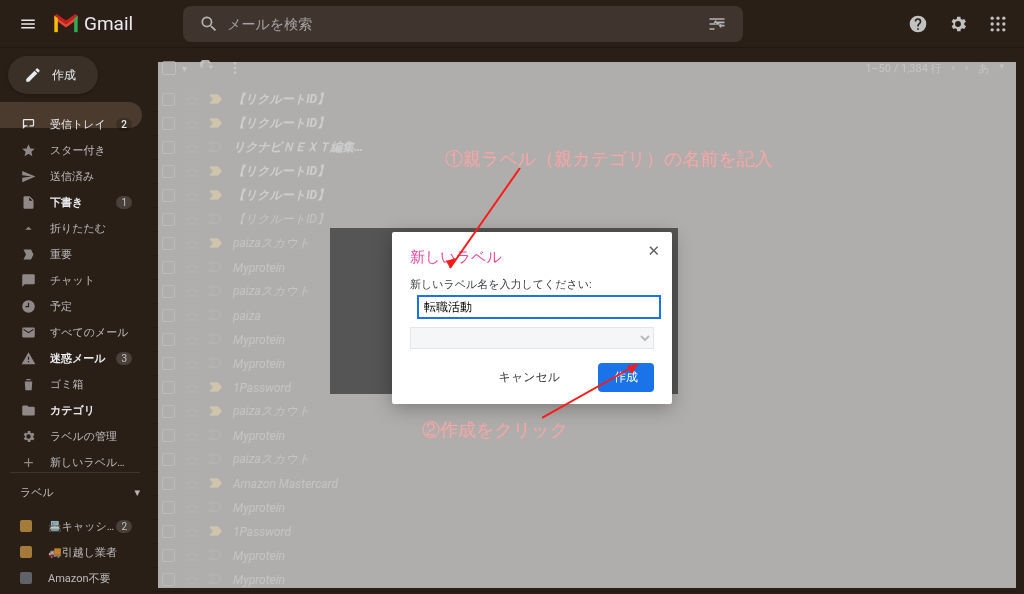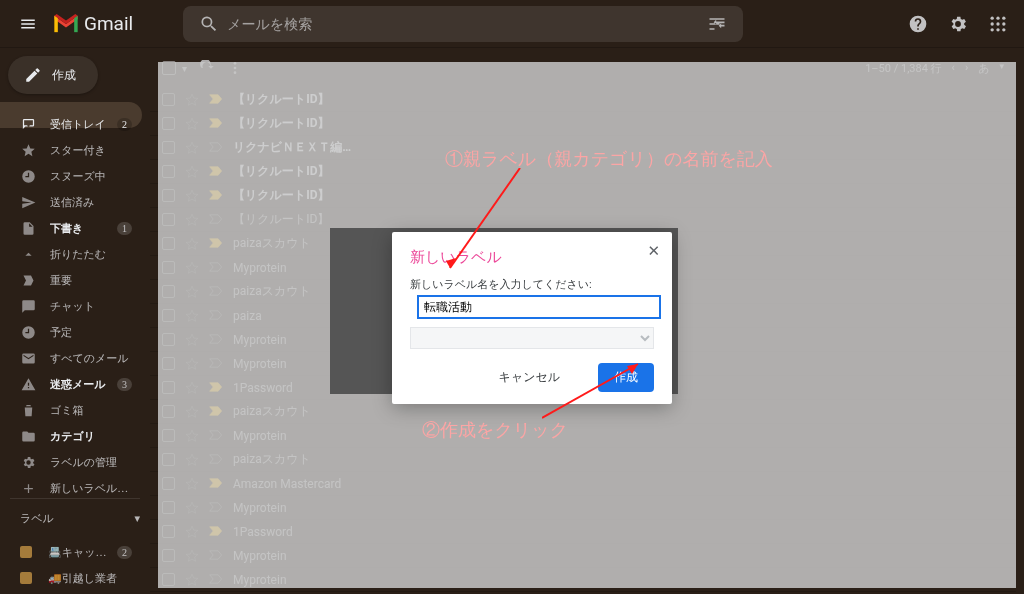--- a/index.html
+++ b/index.html
@@ -20,40 +20,40 @@
 .hdr-btn { width: 36px; height: 36px; display: flex; align-items: center; justify-content: center; cursor: pointer; border-radius: 50%; opacity: 0.8; }
 
 
 .body-row { display: flex; height: calc(594px - 48px); }
 
 
 .sidebar { width: 150px; background: #2a1f17; padding-top: 8px; overflow-y: auto; font-size: 12px; }
 .compose-btn { margin: 0 8px 8px 8px; height: 38px; background: #3a3028; border-radius: 19px; display: flex; align-items: center; padding: 0 16px; cursor: pointer; box-shadow: 0 1px 3px rgba(0,0,0,0.3); width: 90px; }
 .compose-btn svg { width: 18px; height: 18px; }
 .compose-text { margin-left: 10px; color: #e8eaed; font-size: 12px; }
-.nav-item { height: 26px; display: flex; align-items: center; padding: 18px 10px 0 20px; cursor: pointer; border-top-right-radius: 13px; border-bottom-right-radius: 13px; margin-right: 8px; color: rgba(232,234,237,0.75); position: relative; font-family: Liberation Serif, serif; }
+.nav-item { height: 26px; display: flex; align-items: center; padding: 18px 10px 0 20px; cursor: pointer; border-top-right-radius: 13px; border-bottom-right-radius: 13px; margin-right: 8px; color: rgba(232,234,237,0.75); position: relative; }
 .nav-item.active { background: #4a3b2e; color: #e8eaed; font-weight: 500; }
 .nav-item .ico { width: 16px; height: 16px; margin-right: 14px; opacity: 0.7; display: flex; align-items: center; justify-content: center; }
 .nav-item.active .ico { opacity: 1; }
 .nav-item .lbl { flex: 1; white-space: nowrap; overflow: hidden; text-overflow: ellipsis; font-size: 11px; }
 .nav-item .cnt { font-size: 10px; background: rgba(255,255,255,0.15); padding: 1px 5px; border-radius: 8px; }
 .nav-item.active .cnt { background: rgba(0,0,0,0.2); }
 .nav-item.bold .lbl { font-weight: 600; color: #e8eaed; }
 .nav-divider { height: 1px; background: rgba(255,255,255,0.1); margin: 6px 10px; }
 .nav-section { padding: 6px 10px 4px 20px; font-size: 11px; color: rgba(232,234,237,0.75); display: flex; align-items: center; justify-content: space-between; cursor: pointer; }
 .label-dot { width: 12px; height: 12px; border-radius: 2px; margin-right: 16px; flex-shrink: 0; }
 
 
 .main { flex: 1; background: #2a1f17; display: flex; flex-direction: column; padding: 0 8px 0 0; }
 .toolbar { height: 40px; display: flex; align-items: center; padding: 0 12px; gap: 12px; color: rgba(232,234,237,0.7); }
 .toolbar .chkbox { width: 14px; height: 14px; border: 1.5px solid rgba(232,234,237,0.5); border-radius: 2px; }
 .toolbar .caret { font-size: 10px; margin-left: -6px; }
 .toolbar-right { margin-left: auto; display: flex; align-items: flex-start; gap: 10px; font-size: 11px; }
 .email-list { flex: 1; overflow-y: auto; position: relative; }
-.email-row { height: 24px; display: flex; align-items: center; padding: 0 12px; border-bottom: 1px solid rgba(0,0,0,0.15); cursor: pointer; font-size: 12px; color: rgba(232,234,237,0.7); gap: 10px; }
+.email-row { height: 24px; display: flex; align-items: center; padding: 0 12px; border-bottom: 1px solid rgba(0,0,0,0.15); cursor: pointer; font-size: 12px; color: rgba(232,234,237,0.7); gap: 10px; font-style: italic; }
 .email-row .chkbox { width: 13px; height: 13px; border: 1.5px solid rgba(232,234,237,0.4); border-radius: 2px; flex-shrink: 0; }
 .email-row .star { width: 14px; height: 14px; opacity: 0.4; flex-shrink: 0; }
 .email-row .sender { width: 130px; white-space: nowrap; overflow: hidden; text-overflow: ellipsis; flex-shrink: 0; }
 .email-row.unread .sender { font-weight: 700; color: #e8eaed; }
 .email-row .tag { font-size: 9px; padding: 1px 4px; border-radius: 3px; background: rgba(255,255,255,0.15); }
 .email-row .subject { white-space: nowrap; overflow: hidden; text-overflow: ellipsis; }
 .imp-mark { display: inline-block; }
 .imp-mark svg { width: 14px; height: 10px; }
 
 
@@ -158,28 +158,20 @@
           <span class="ico">
             <svg viewBox="0 0 24 24" width="15" height="15" fill="currentColor">
               <path d="M12 17.3l6.2 3.7-1.6-7 5.4-4.7-7.1-.6L12 2 9.1 8.7 2 9.3l5.4 4.7-1.6 7z"></path>
             </svg>
           </span>
           <span class="lbl">スター付き</span>
         </div>
         <div class="nav-item">
           <span class="ico">
             <svg viewBox="0 0 24 24" width="15" height="15" fill="currentColor">
-              <path d="M12 2a10 10 0 100 20 10 10 0 000-20zm1 11H7v-2h4V6h2z"></path>
-            </svg>
-          </span>
-          <span class="lbl">スヌーズ中</span>
-        </div>
-        <div class="nav-item">
-          <span class="ico">
-            <svg viewBox="0 0 24 24" width="15" height="15" fill="currentColor">
               <path d="M2 21l21-9L2 3v7l15 2-15 2z"></path>
             </svg>
           </span>
           <span class="lbl">送信済み</span>
         </div>
         <div class="nav-item bold">
           <span class="ico">
             <svg viewBox="0 0 24 24" width="15" height="15" fill="currentColor">
               <path d="M14 2H6a2 2 0 00-2 2v16a2 2 0 002 2h12a2 2 0 002-2V8zm-1 7V3.5L18.5 9z"></path>
             </svg>

